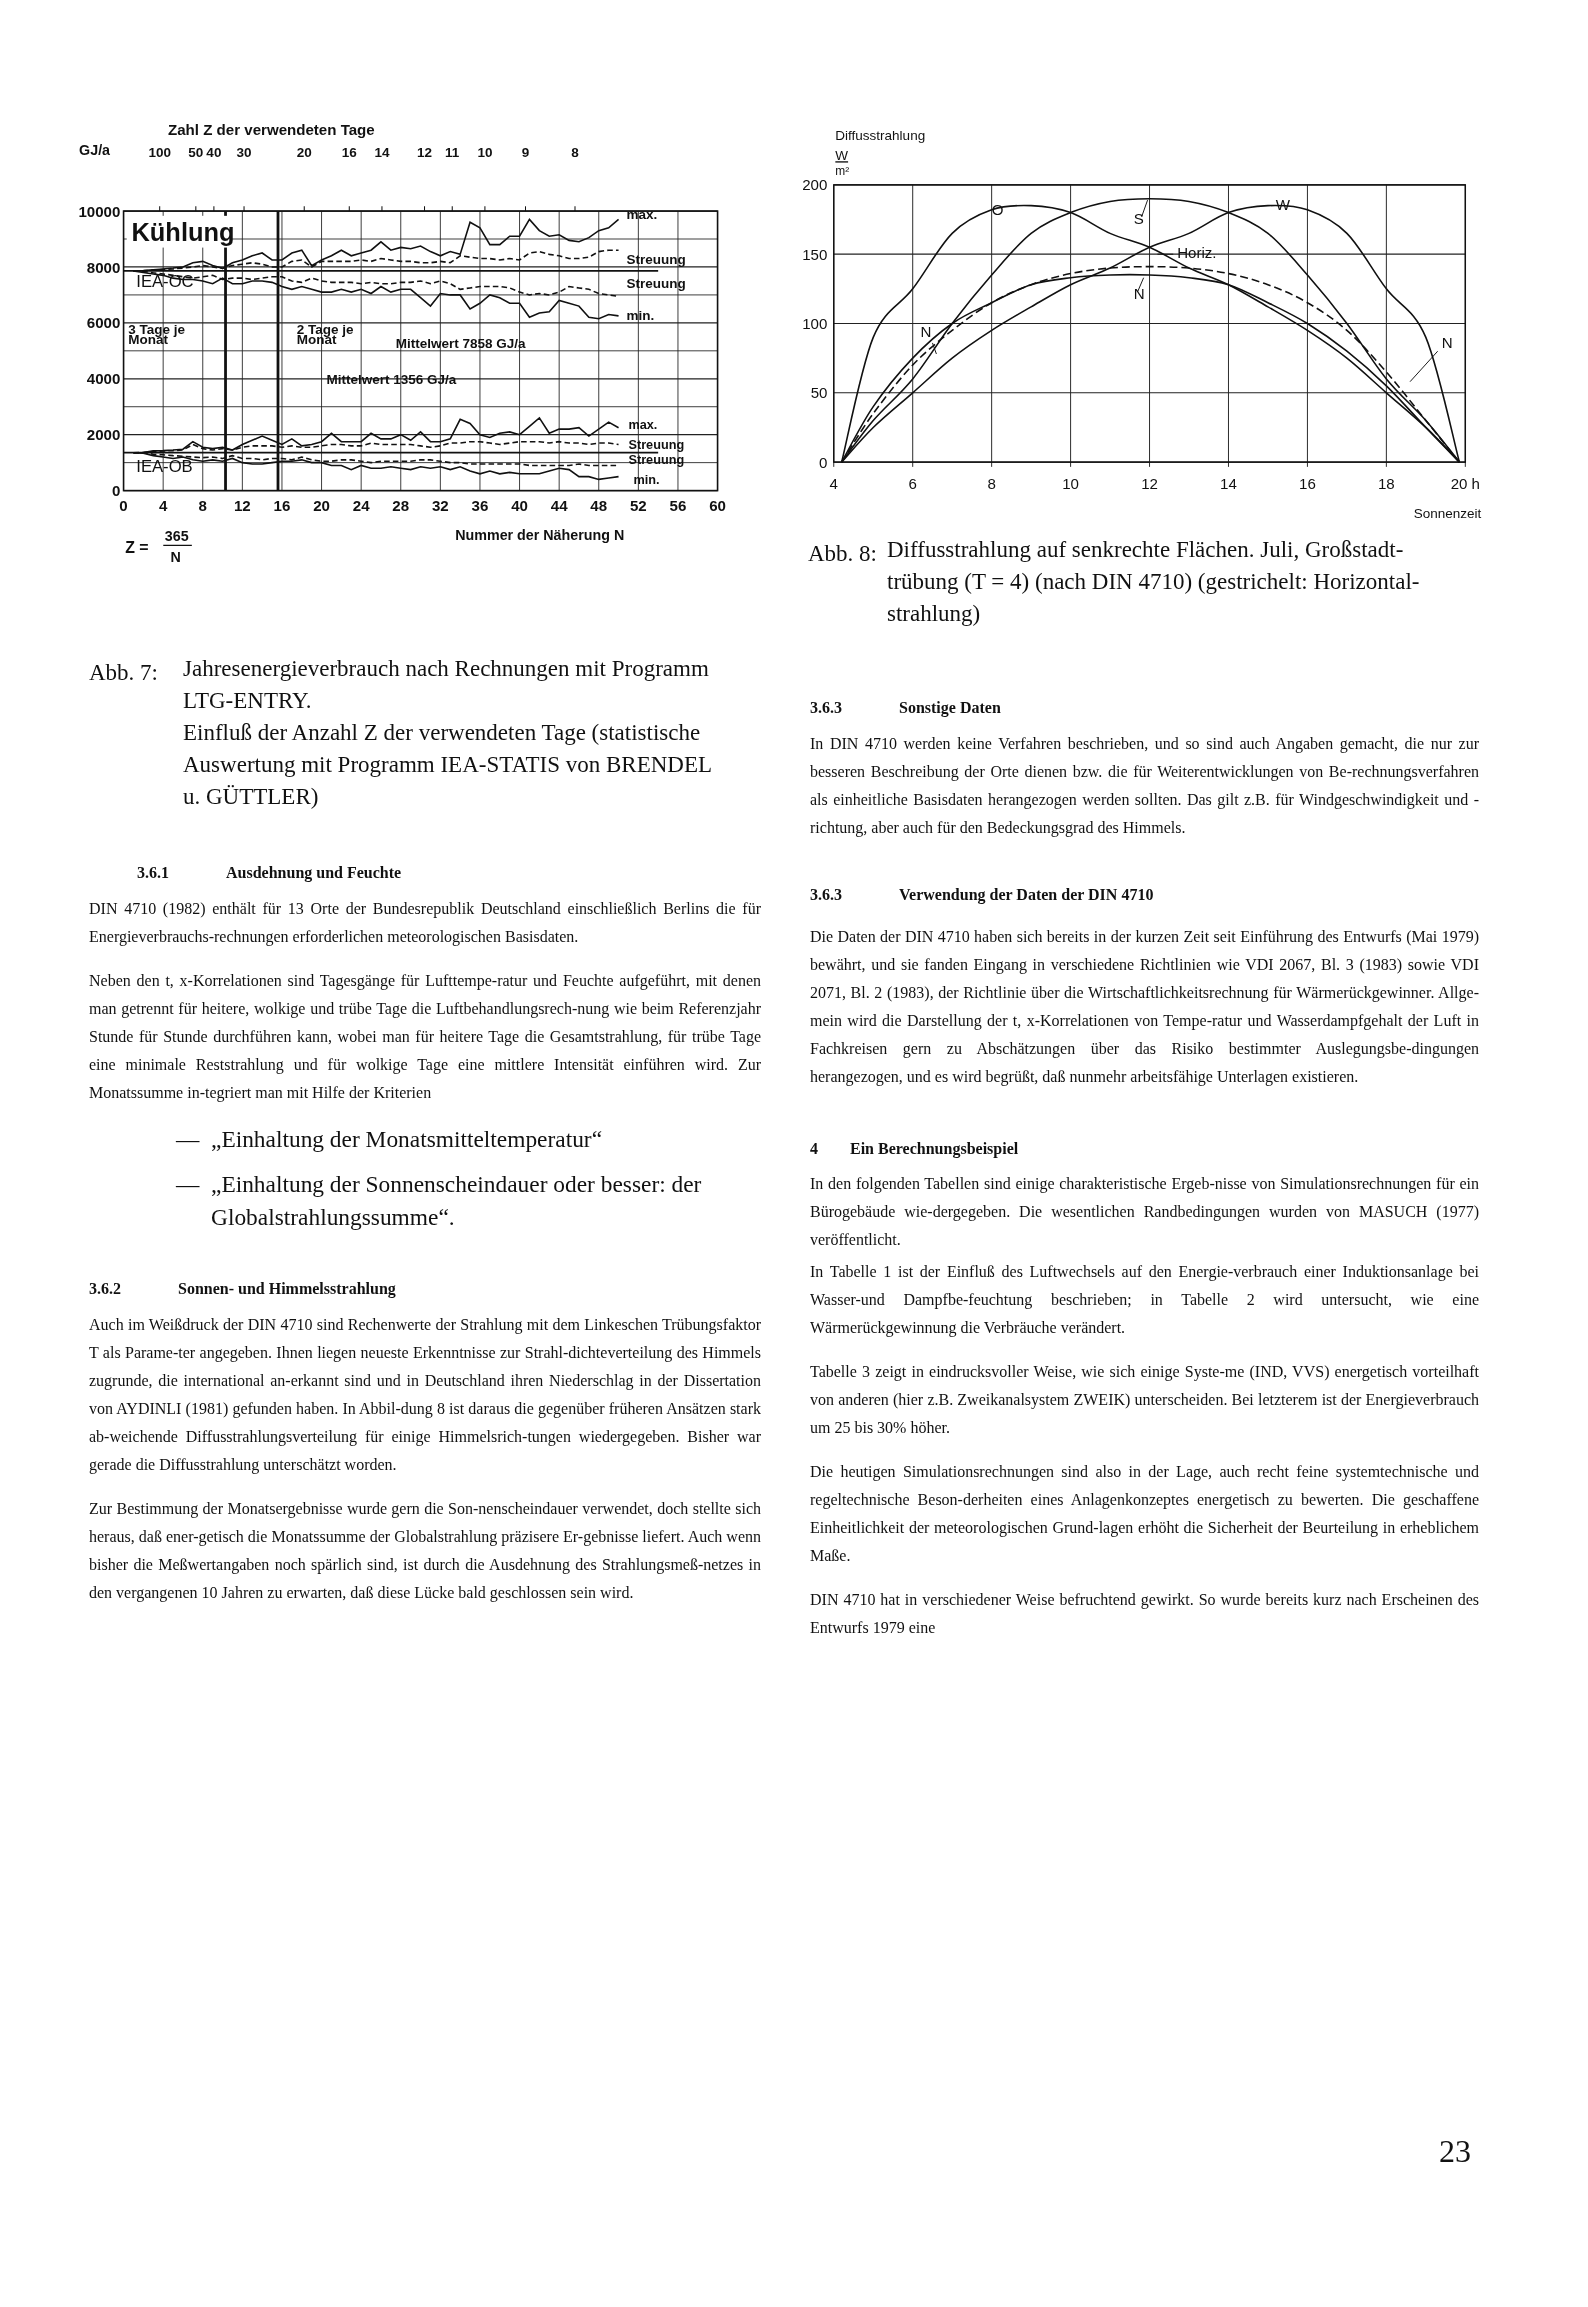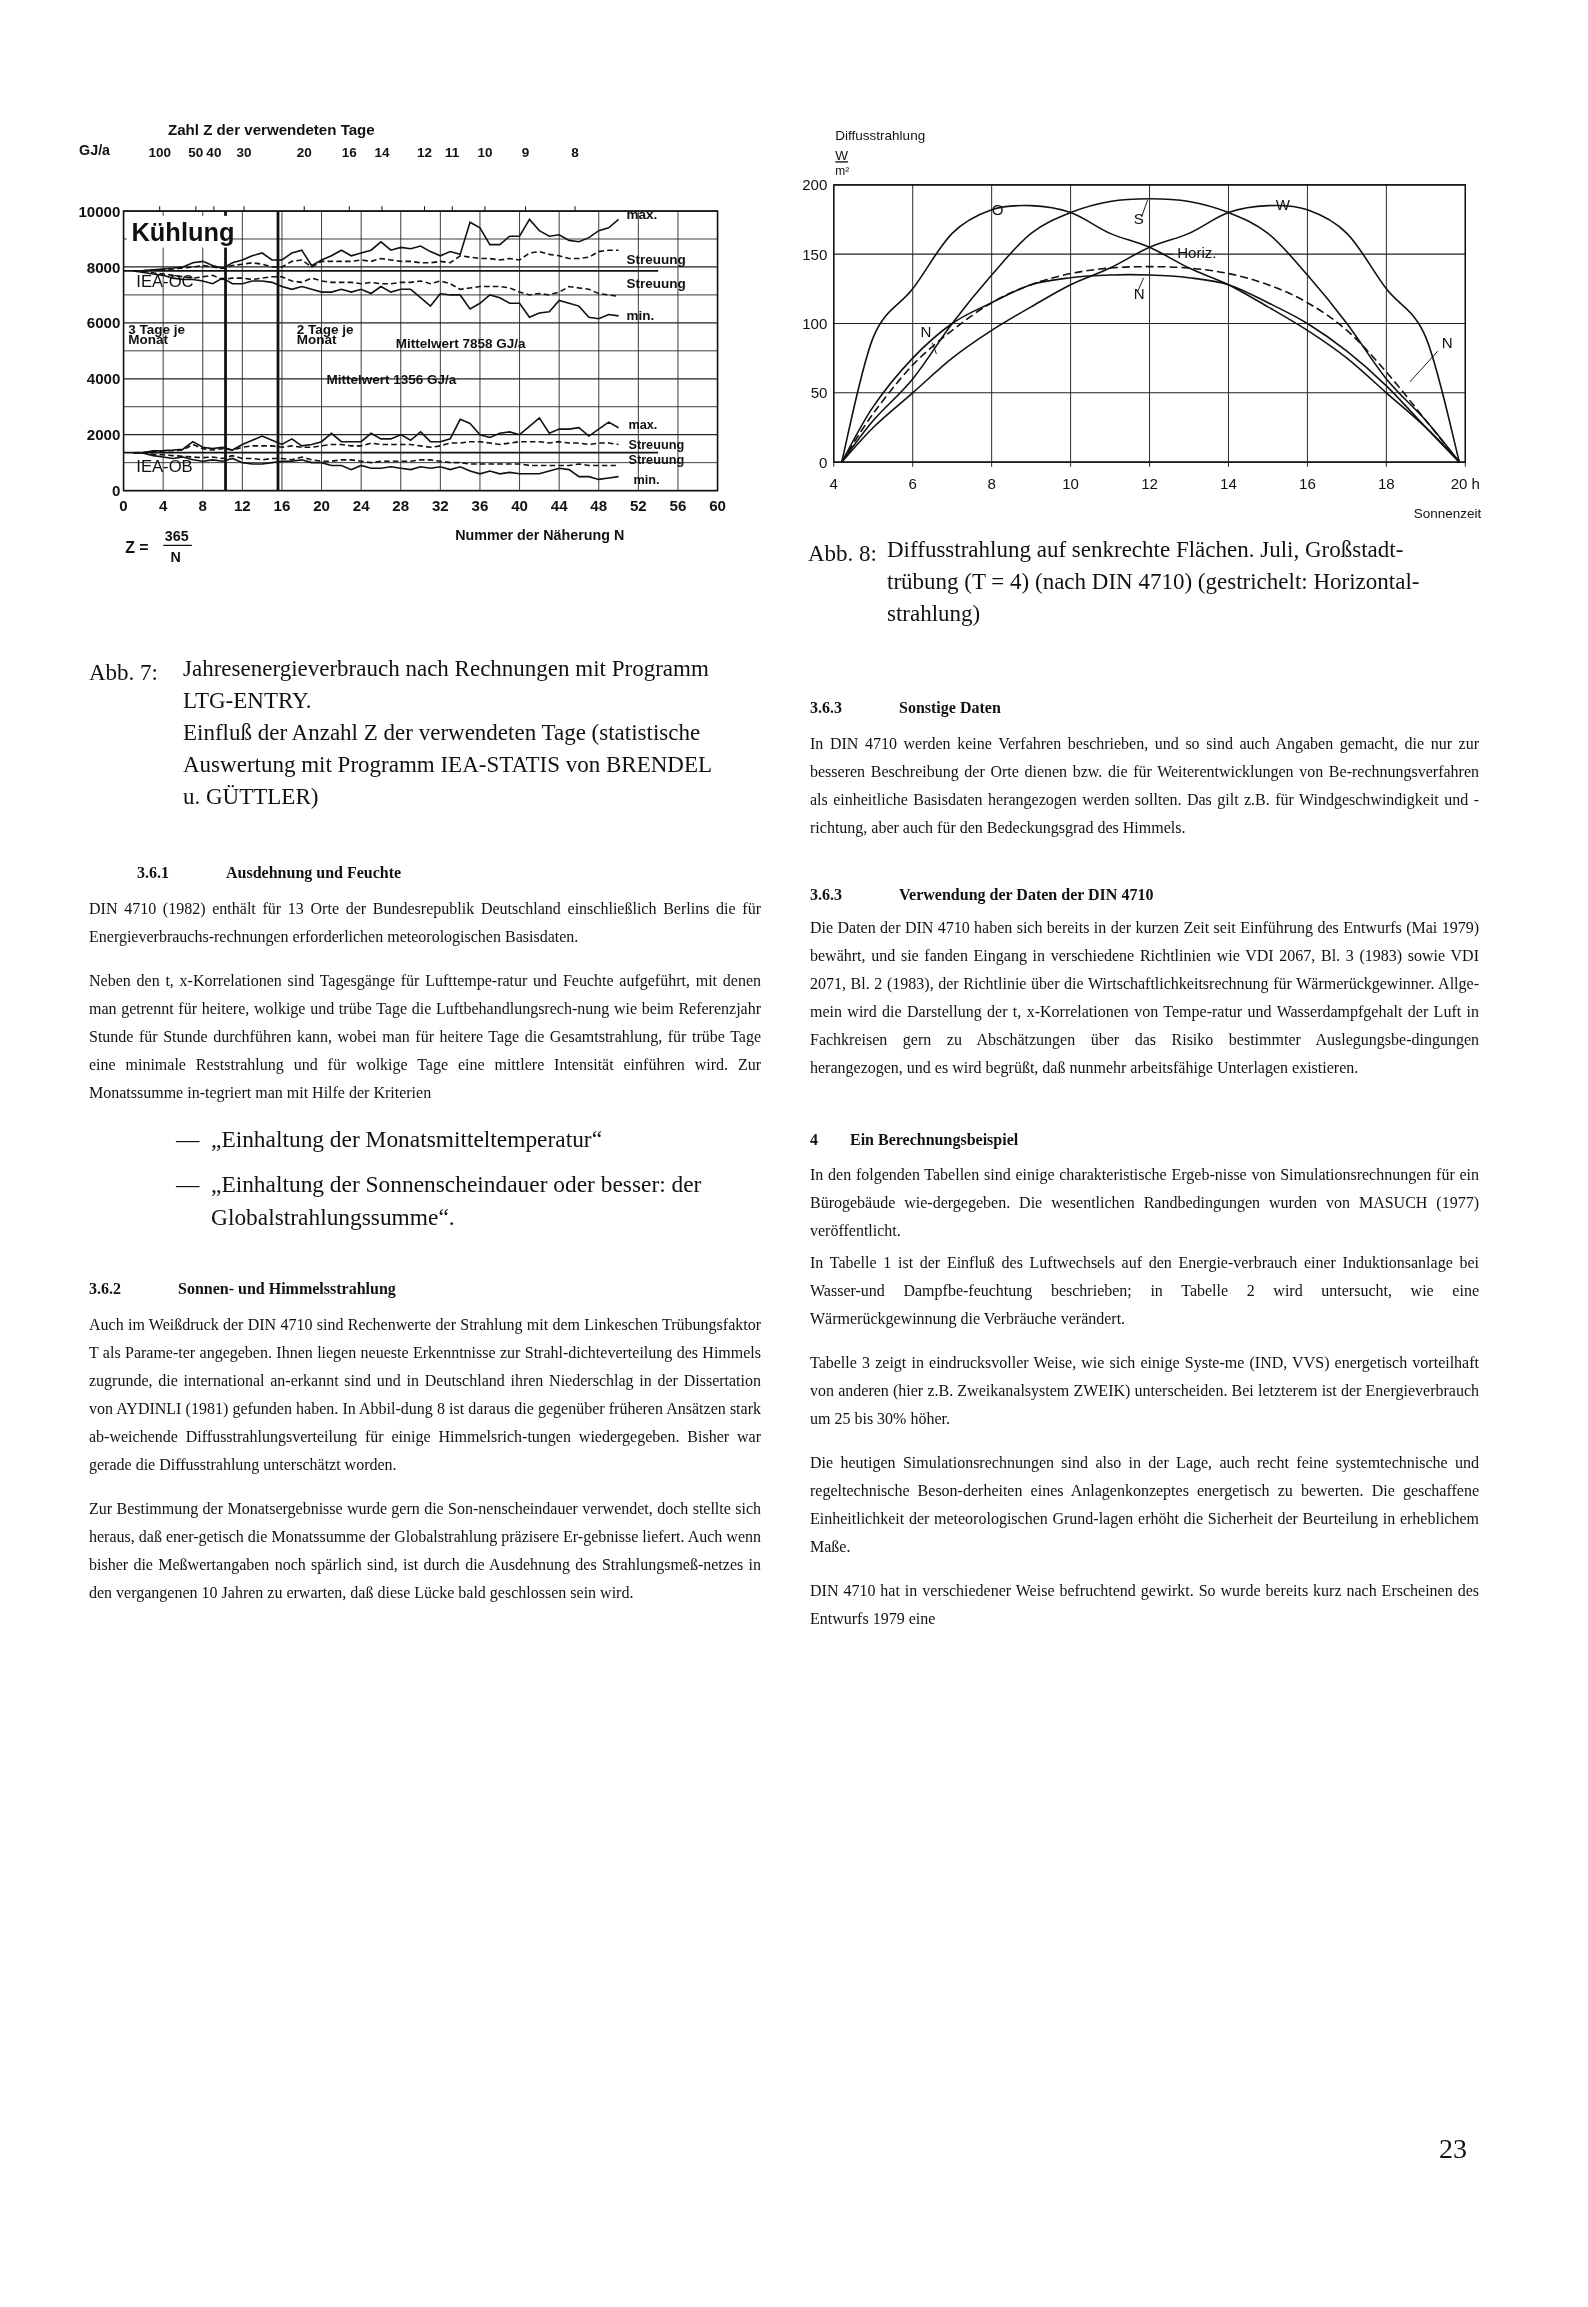--- a/index.html
+++ b/index.html
@@ -9,21 +9,21 @@
   .h { font-family:"Liberation Serif", serif; font-weight:bold; font-size:16px; margin:0; }
   .h .num { display:inline-block; min-width:71px; }
   .cap { position:absolute; font-size:23px; line-height:32px; }
   .cap .lab { position:absolute; left:0; top:4px; }
   .cap .txt { position:absolute; left:94px; top:0; }
   .cap .txt div { white-space:nowrap; }
   svg text { font-family:"Liberation Sans", sans-serif; fill:#111; }
   .bullet { font-size:23.4px; line-height:33px; position:relative; padding-left:87px; margin:0; }
   .bullet .dash { position:absolute; left:87px; }
   .bullet .btxt { display:block; padding-left:35px; }
-  .pagenum { position:absolute; left:1439px; top:2133px; font-size:28px; }
+  .pagenum { position:absolute; left:1439px; top:2133px; font-size:32px; }
 </style>
 </head>
 <body>
 
 <div class="col" style="left:79px;top:111px;width:699px;height:540px;">
   <svg id="fig7" width="699" height="540" viewBox="0 0 880 680">
       <line x1="56" x2="804" y1="478" y2="478" stroke="#222" stroke-width="1.6"></line>
       <line x1="56" x2="804" y1="442.8" y2="442.8" stroke="#222" stroke-width="1.1"></line>
       <line x1="56" x2="804" y1="407.6" y2="407.6" stroke="#222" stroke-width="1.6"></line>
       <line x1="56" x2="804" y1="372.4" y2="372.4" stroke="#222" stroke-width="1.1"></line>
@@ -231,21 +231,21 @@
   </h3>
   <p class="p" style="margin-bottom:16px;">Auch im Weißdruck der DIN 4710 sind Rechenwerte der Strahlung mit dem Linkeschen Trübungsfaktor T als Parame-ter angegeben. Ihnen liegen neueste Erkenntnisse zur Strahl-dichteverteilung des Himmels zugrunde, die international an-erkannt sind und in Deutschland ihren Niederschlag in der Dissertation von AYDINLI (1981) gefunden haben. In Abbil-dung 8 ist daraus die gegenüber früheren Ansätzen stark ab-weichende Diffusstrahlungsverteilung für einige Himmelsrich-tungen wiedergegeben. Bisher war gerade die Diffusstrahlung unterschätzt worden.</p>
   <p class="p">Zur Bestimmung der Monatsergebnisse wurde gern die Son-nenscheindauer verwendet, doch stellte sich heraus, daß ener-getisch die Monatssumme der Globalstrahlung präzisere Er-gebnisse liefert. Auch wenn bisher die Meßwertangaben noch spärlich sind, ist durch die Ausdehnung des Strahlungsmeß-netzes in den vergangenen 10 Jahren zu erwarten, daß diese Lücke bald geschlossen sein wird.</p>
 </div>
 
 <div class="col" style="left:810px;top:699px;width:669px;">
   <h3 class="h" style="margin-bottom:12.7px;">
     <span class="num" style="min-width:89px;">3.6.3</span><span>Sonstige Daten</span>
   </h3>
   <p class="p" style="margin-bottom:44px;">In DIN 4710 werden keine Verfahren beschrieben, und so sind auch Angaben gemacht, die nur zur besseren Beschreibung der Orte dienen bzw. die für Weiterentwicklungen von Be-rechnungsverfahren als einheitliche Basisdaten herangezogen werden sollten. Das gilt z.B. für Windgeschwindigkeit und -richtung, aber auch für den Bedeckungsgrad des Himmels.</p>
-  <h3 class="h" style="margin-bottom:10px;">
+  <h3 class="h" style="margin-bottom:19px;">
     <span class="num" style="min-width:89px;">3.6.3</span><span>Verwendung der Daten der DIN 4710</span>
   </h3>
   <p class="p" style="margin-bottom:49px;">Die Daten der DIN 4710 haben sich bereits in der kurzen Zeit seit Einführung des Entwurfs (Mai 1979) bewährt, und sie fanden Eingang in verschiedene Richtlinien wie VDI 2067, Bl. 3 (1983) sowie VDI 2071, Bl. 2 (1983), der Richtlinie über die Wirtschaftlichkeitsrechnung für Wärmerückgewinner. Allge-mein wird die Darstellung der t, x-Korrelationen von Tempe-ratur und Wasserdampfgehalt der Luft in Fachkreisen gern zu Abschätzungen über das Risiko bestimmter Auslegungsbe-dingungen herangezogen, und es wird begrüßt, daß nunmehr arbeitsfähige Unterlagen existieren.</p>
   <h2 class="h" style="margin-bottom:12.7px;">
     <span class="num" style="min-width:40px;">4</span><span>Ein Berechnungsbeispiel</span>
   </h2>
   <p class="p" style="margin-bottom:4px;">In den folgenden Tabellen sind einige charakteristische Ergeb-nisse von Simulationsrechnungen für ein Bürogebäude wie-dergegeben. Die wesentlichen Randbedingungen wurden von MASUCH (1977) veröffentlicht.</p>
   <p class="p" style="margin-bottom:16px;">In Tabelle 1 ist der Einfluß des Luftwechsels auf den Energie-verbrauch einer Induktionsanlage bei Wasser-und Dampfbe-feuchtung beschrieben; in Tabelle 2 wird untersucht, wie eine Wärmerückgewinnung die Verbräuche verändert.</p>
   <p class="p" style="margin-bottom:16px;">Tabelle 3 zeigt in eindrucksvoller Weise, wie sich einige Syste-me (IND, VVS) energetisch vorteilhaft von anderen (hier z.B. Zweikanalsystem ZWEIK) unterscheiden. Bei letzterem ist der Energieverbrauch um 25 bis 30% höher.</p>
   <p class="p" style="margin-bottom:16px;">Die heutigen Simulationsrechnungen sind also in der Lage, auch recht feine systemtechnische und regeltechnische Beson-derheiten eines Anlagenkonzeptes energetisch zu bewerten. Die geschaffene Einheitlichkeit der meteorologischen Grund-lagen erhöht die Sicherheit der Beurteilung in erheblichem Maße.</p>

